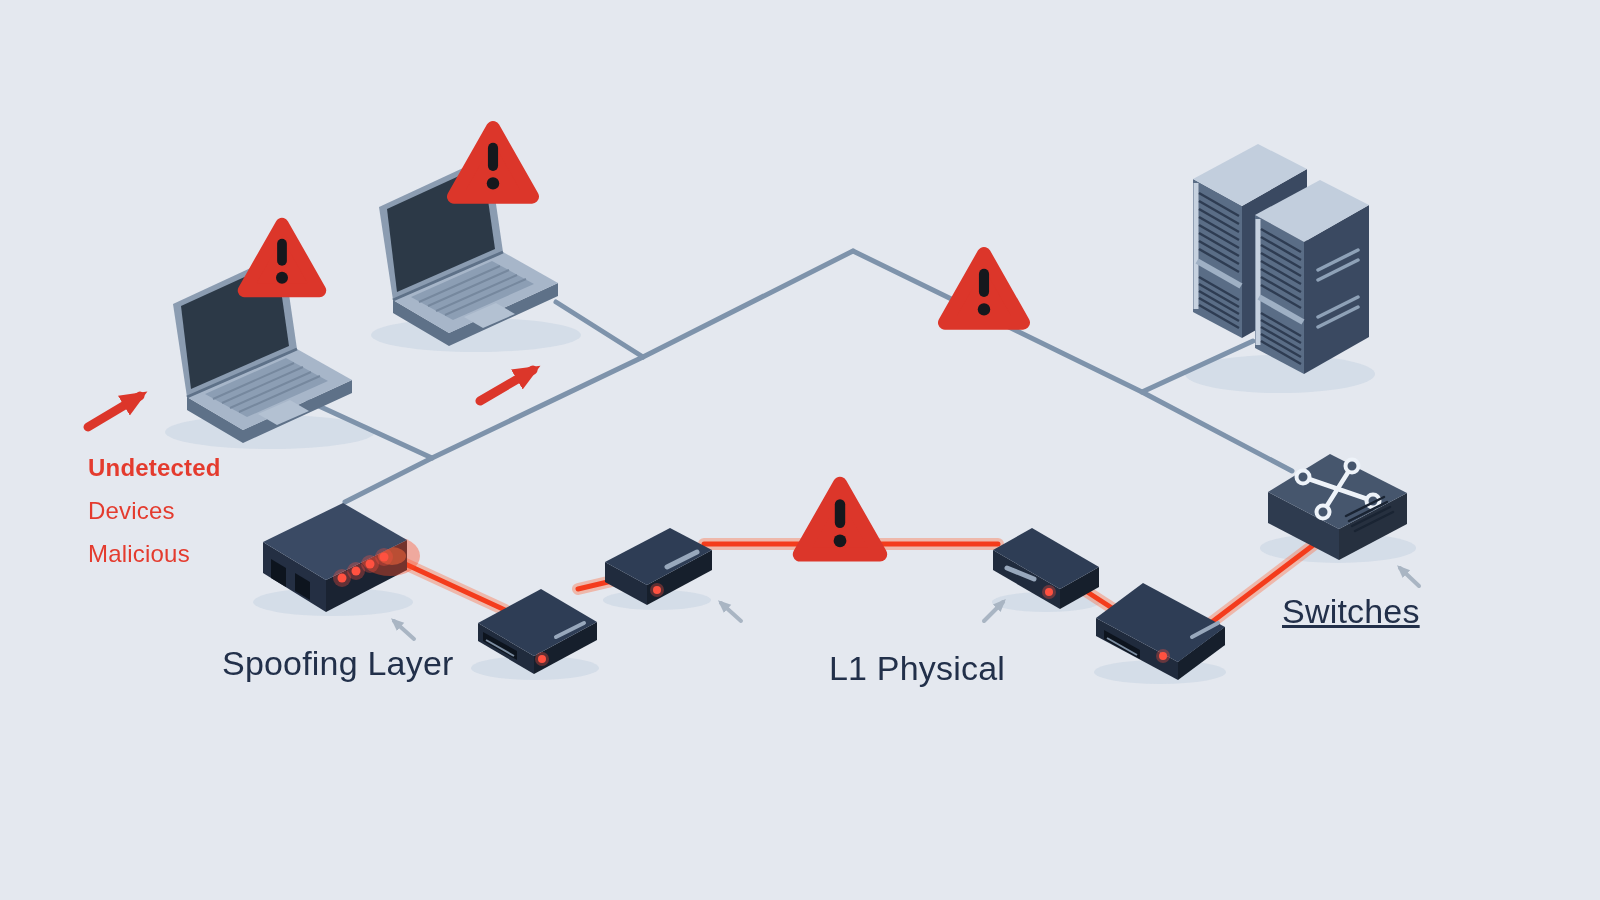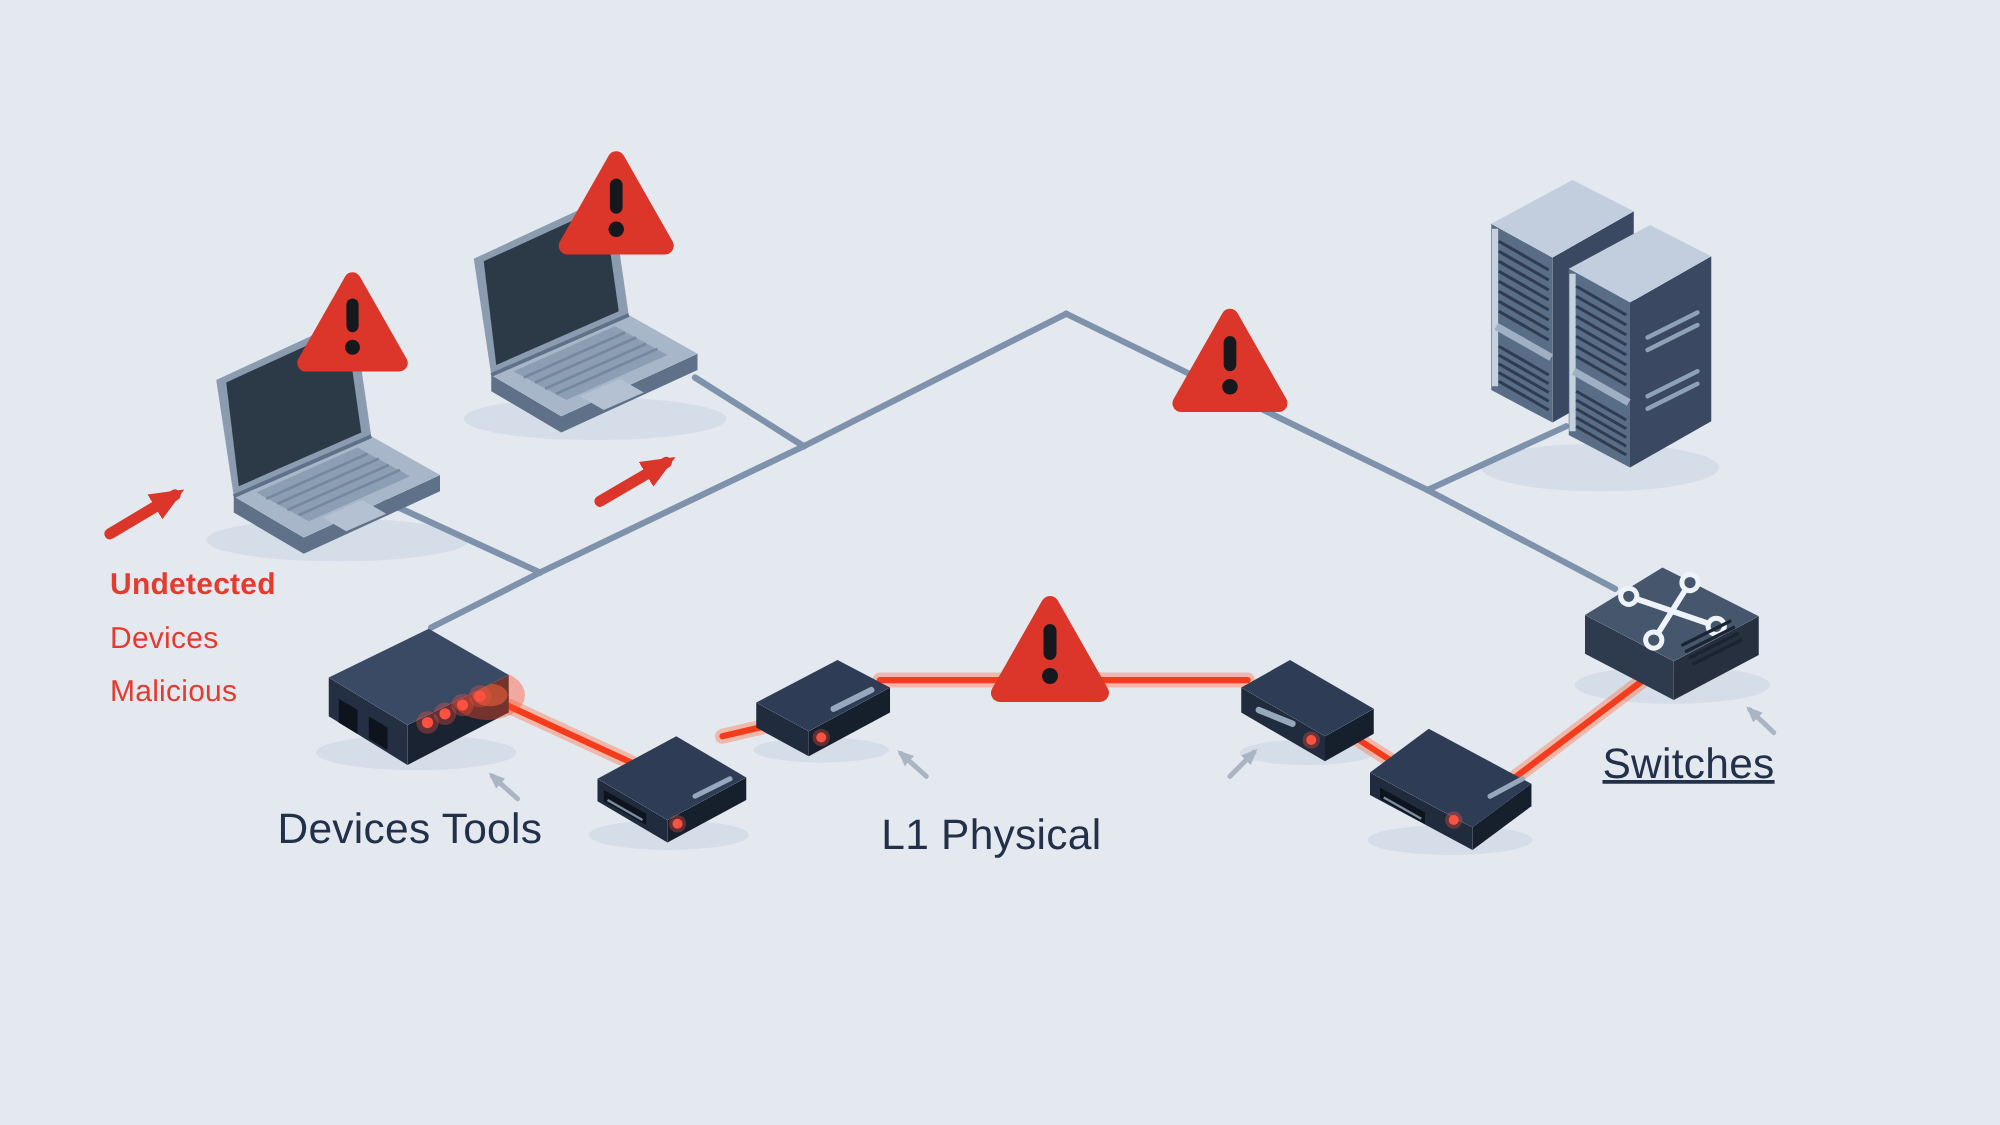--- a/index.html
+++ b/index.html
@@ -8,21 +8,21 @@
     background:var(--bg,#e4e8ef);
     font-family:"Liberation Sans","DejaVu Sans",sans-serif;
   }
   .stage svg{position:absolute;left:0;top:0;}
   .label{position:absolute;color:var(--ink,#22304a);font-weight:500;letter-spacing:.2px;white-space:nowrap;}
   .label span{display:block;}
   .label-red{color:var(--red_text,#e43b2e);font-weight:400;}
   .label-red .bold{font-weight:700;}
   #lbl-undetected{left:68px;top:446px;font-size:24px;line-height:43px;margin-left:20px;}
   #lbl-spoofing{left:222px;top:644px;font-size:34px;}
-  #lbl-implants{left:705px;top:646px;width:300px;text-align:left;font-size:34px;line-height:44px;}
+  #lbl-implants{left:705px;top:646px;width:300px;text-align:right;font-size:34px;line-height:44px;}
   #lbl-switches{left:1282px;top:592px;font-size:34px;text-decoration:underline;}
 
   
   .tri{fill:var(--red,#dc362a);stroke:var(--red,#dc362a);stroke-width:18;stroke-linejoin:round;}
   .excl{fill:#15181d;}
   .gray-line{stroke:var(--line,#7e93ab);stroke-width:5;fill:none;stroke-linecap:round;stroke-linejoin:round;}
   .cable-glow{stroke:var(--cable_glow,#ff6a3c);stroke-width:12;opacity:.38;fill:none;stroke-linecap:round;}
   .cable-core{stroke:var(--cable,#f43c1c);stroke-width:5;fill:none;stroke-linecap:round;}
   .red-arrow{stroke:var(--red,#dc362a);stroke-width:9;fill:none;stroke-linecap:round;}
   .gray-arrow{stroke:var(--arrow_gray,#a9b5c3);stroke-width:4;fill:none;stroke-linecap:round;}
@@ -214,21 +214,21 @@
   </g>
 </svg>
 
   <div class="label label-red" id="lbl-undetected">
     <span class="bold">Undetected</span>
     <span>Devices</span>
     <span>Malicious</span>
   </div>
 
   <div class="label" id="lbl-spoofing">
-    <span>Devices Tools</span>
+    <span>Spoofing Layer</span>
   </div>
 
   <div class="label" id="lbl-implants">
     <span>L1 Physical</span>
   </div>
 
   <div class="label" id="lbl-switches">
     <span>Switches</span>
   </div>
 

